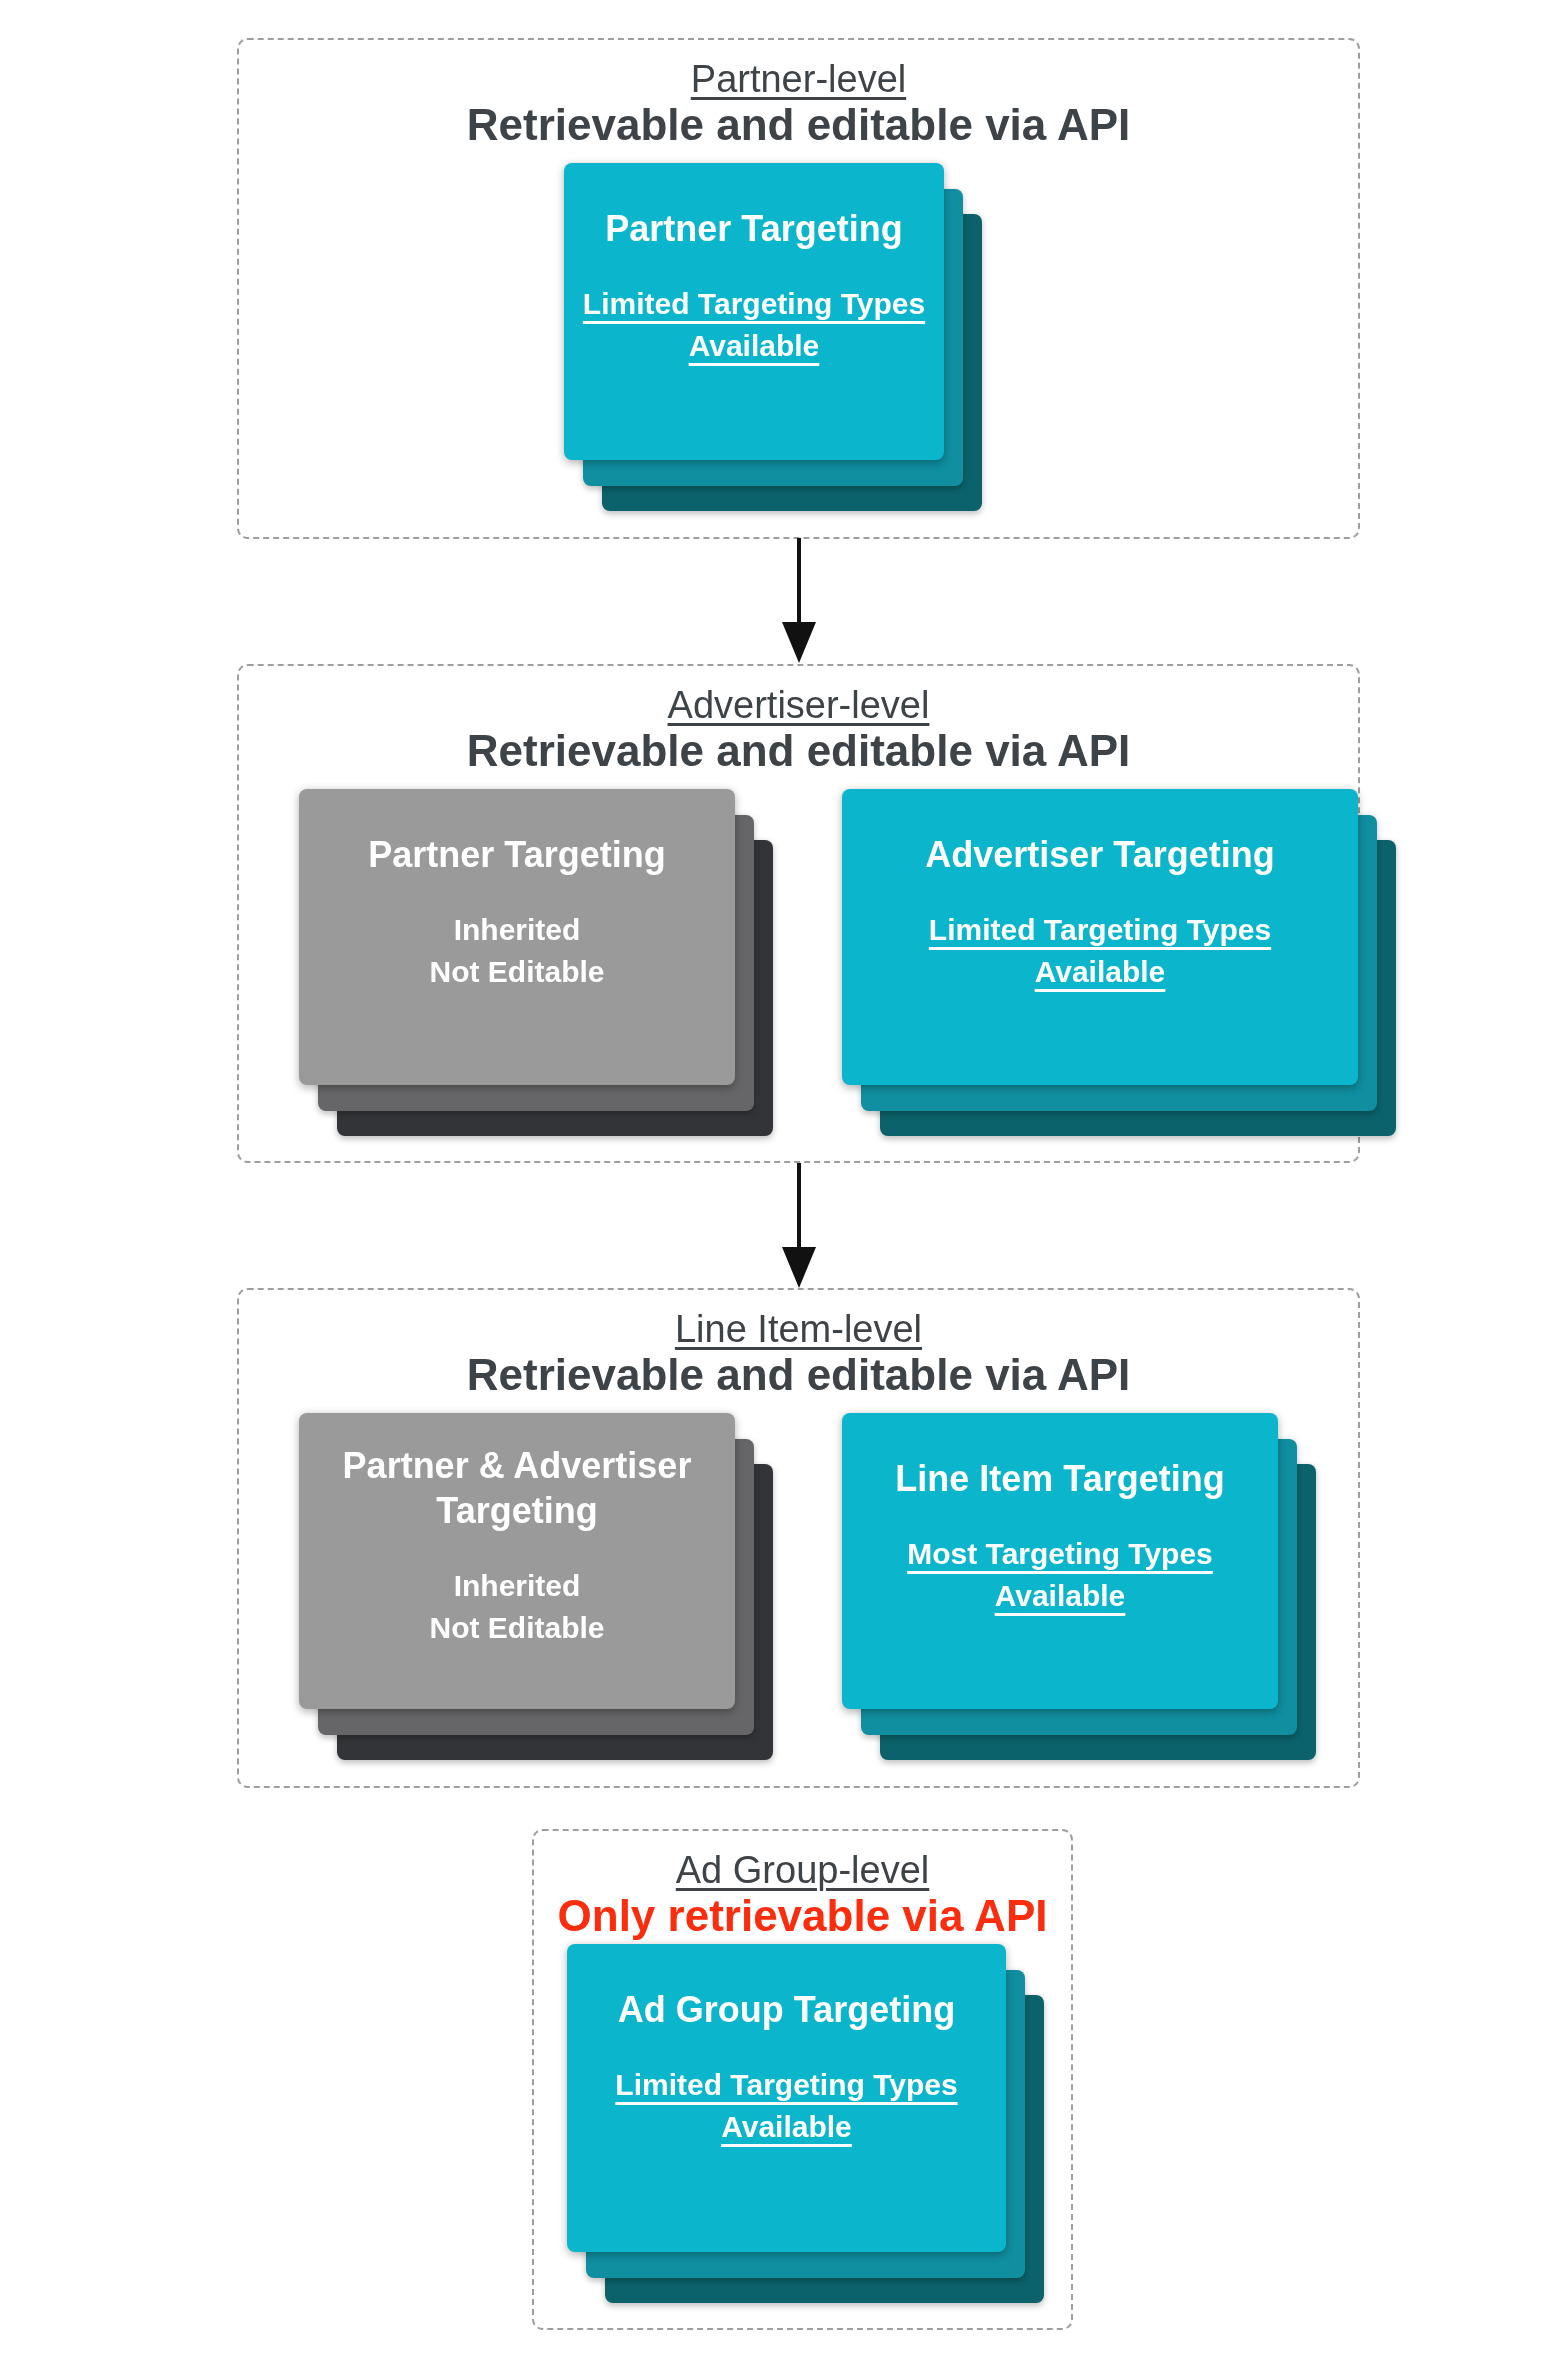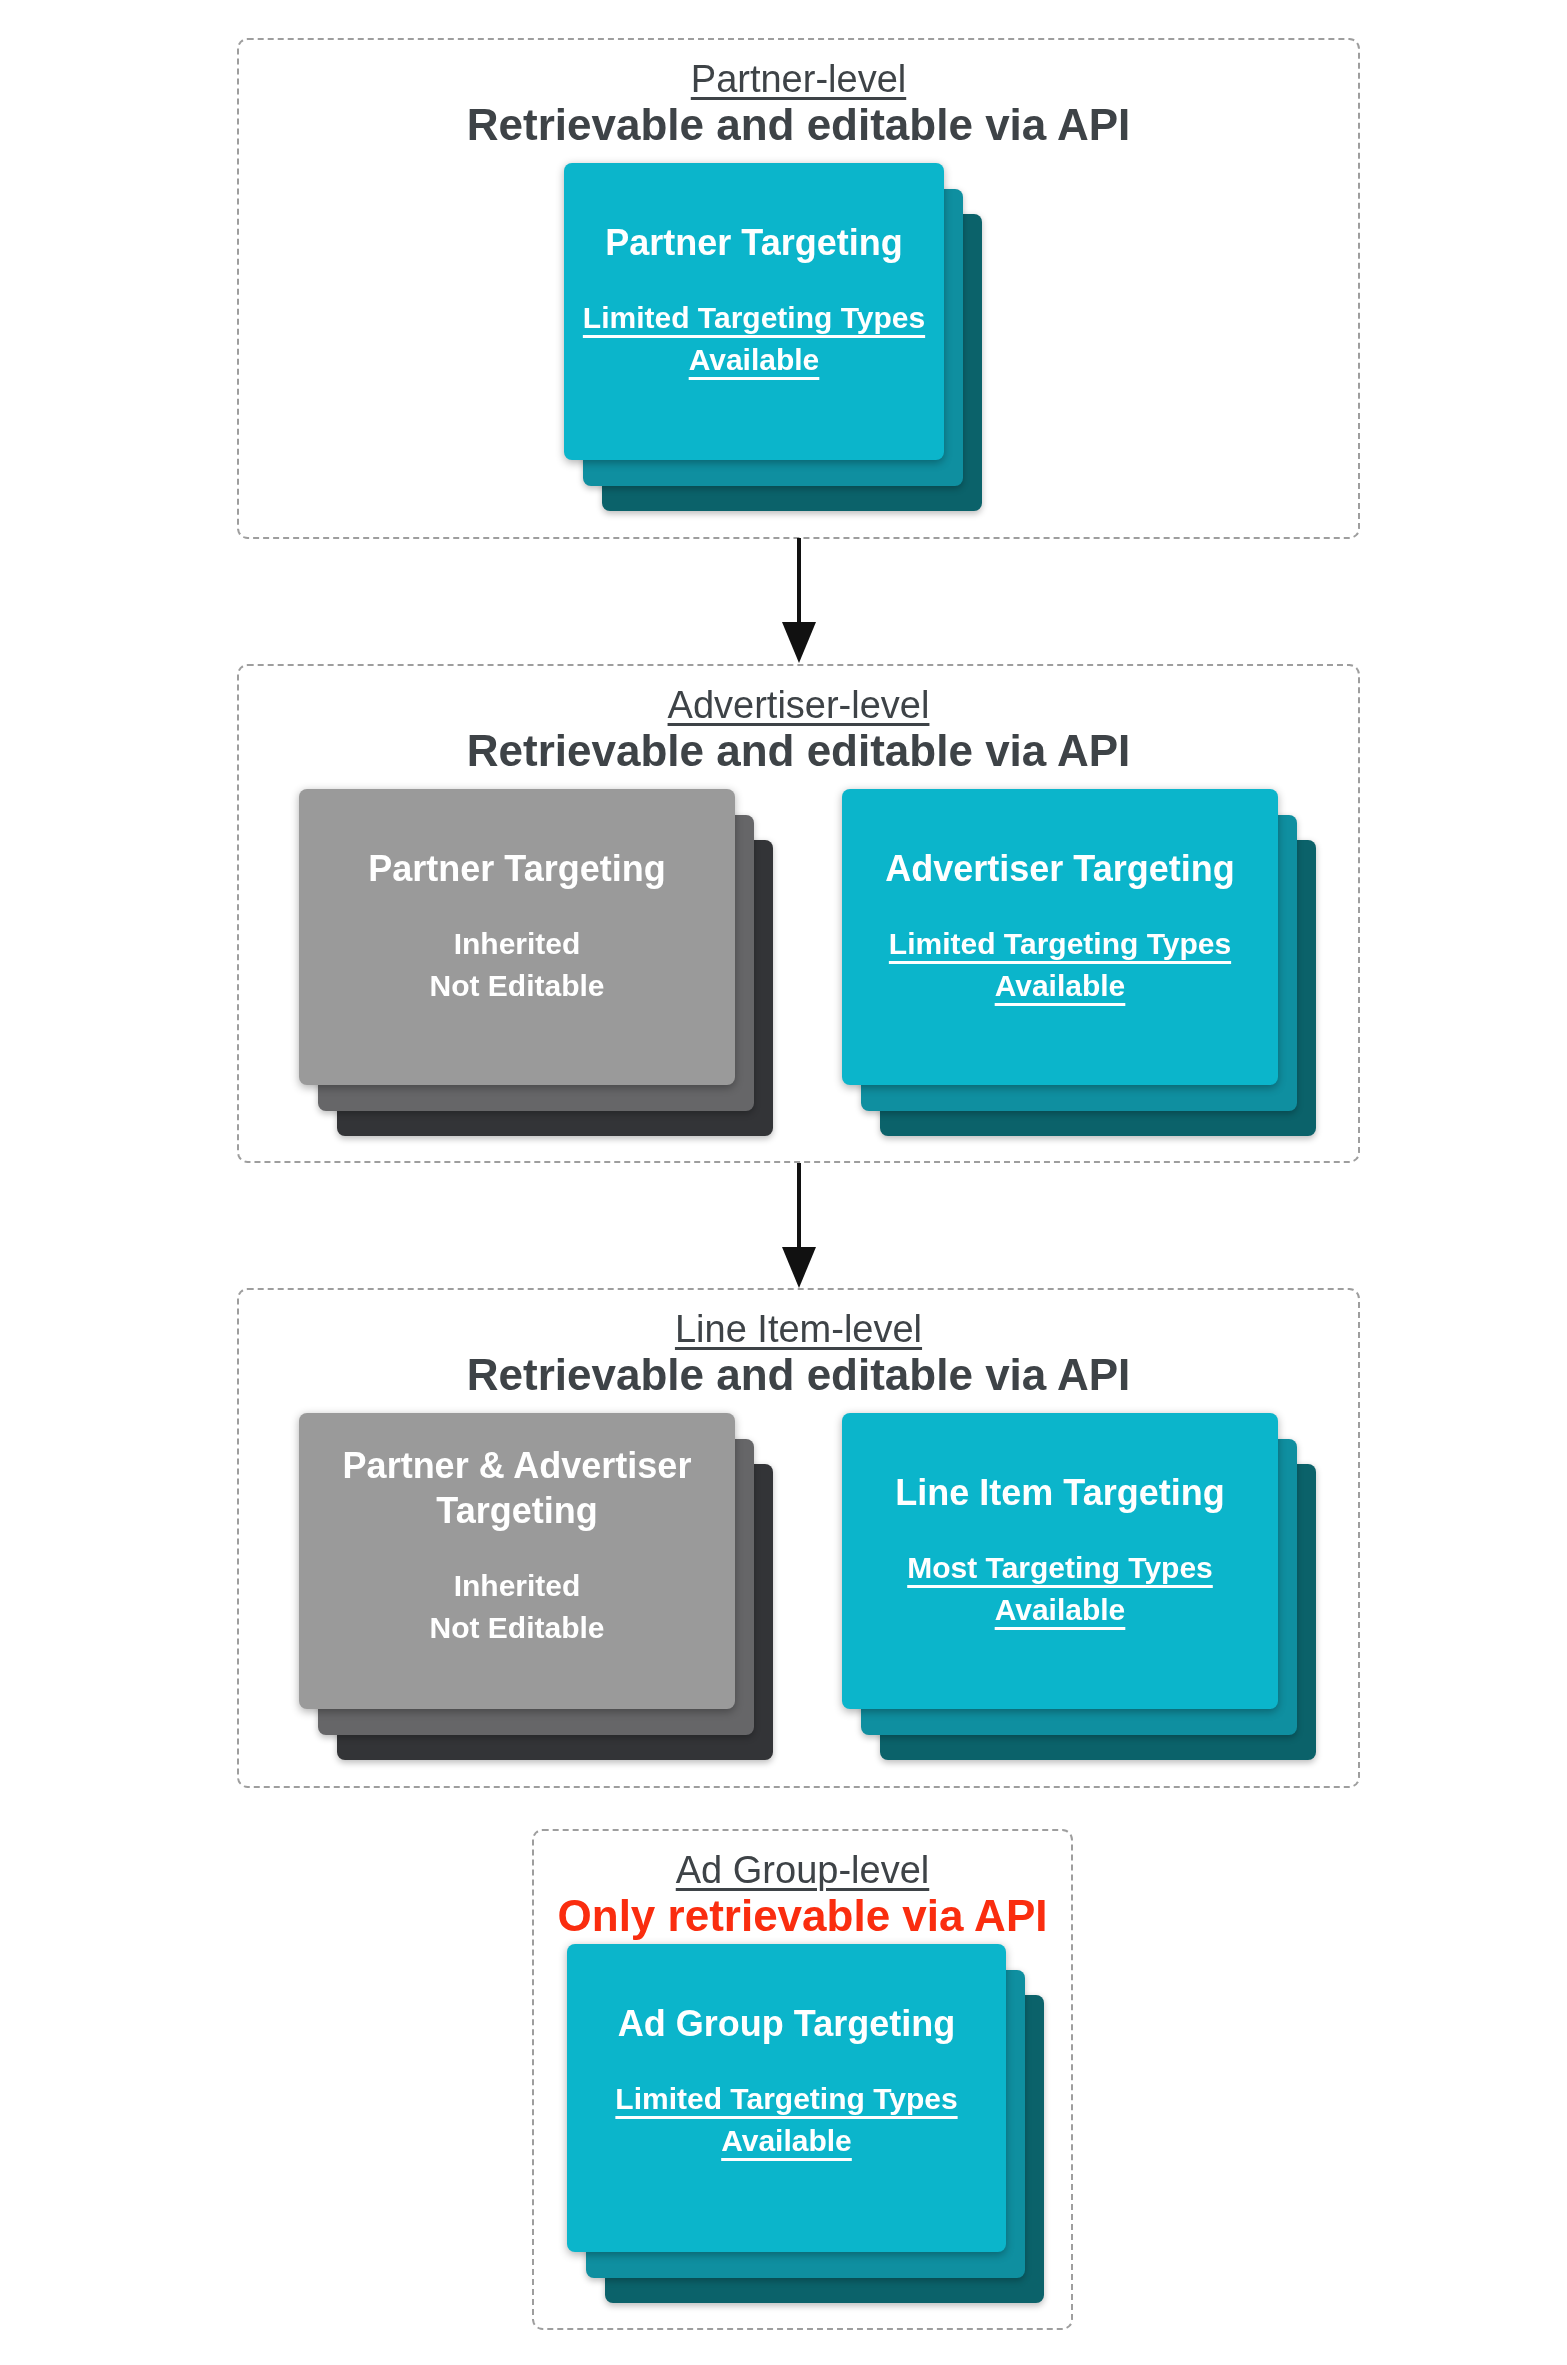--- a/index.html
+++ b/index.html
@@ -22,21 +22,21 @@
   .stack{position:absolute;}
   .layer{position:absolute;inset:0;border-radius:8px;box-shadow:0 2.7px 6.3px rgba(0,0,0,.25);}
   .layer.mid{transform:translate(19px,26px);}
   .layer.back{transform:translate(38px,51px);}
   .cyan .layer.mid{background:var(--card-cyan-mid);}
   .cyan .layer.back{background:var(--card-cyan-back);}
   .gray .layer.mid{background:var(--card-gray-mid);}
   .gray .layer.back{background:var(--card-gray-back);}
   .card{
     position:absolute;inset:0;border-radius:8px;box-sizing:border-box;
-    color:var(--card-text);text-align:center;padding-top:57px;
+    color:var(--card-text);text-align:center;padding-top:43px;
     box-shadow:0 2.7px 8px rgba(0,0,0,.30);
   }
   .card.tall-title{padding-top:30px;}
   .cyan .card{background:var(--card-cyan);}
   .gray .card{background:var(--card-gray);}
   .card-title{font-size:36px;line-height:45px;font-weight:bold;margin:0 auto;max-width:411px;}
   .card-lines{margin-top:32px;font-size:30px;line-height:42px;font-weight:bold;}
   .card-lines.u{text-decoration:underline;text-decoration-thickness:2.7px;text-underline-offset:7.1px;}
   .arrow{position:absolute;width:36px;}
   .arrow .shaft{position:absolute;left:16px;top:0;width:3.6px;height:calc(100% - 39px);background:var(--arrow-black);}
@@ -79,21 +79,21 @@
       <div class="layer back"></div>
       <div class="layer mid"></div>
       <div class="card">
         <div class="card-title">Partner Targeting</div>
         <div class="card-lines">
           <div>Inherited</div>
           <div>Not Editable</div>
         </div>
       </div>
     </div>
-    <div class="stack cyan" style="left:603px;top:123px;width:436px;height:296px">
+    <div class="stack cyan" style="left:603px;top:123px;width:516px;height:296px">
       <div class="layer back"></div>
       <div class="layer mid"></div>
       <div class="card">
         <div class="card-title">Advertiser Targeting</div>
         <div class="card-lines u">
           <div>Limited Targeting Types</div>
           <div>Available</div>
         </div>
       </div>
     </div>

